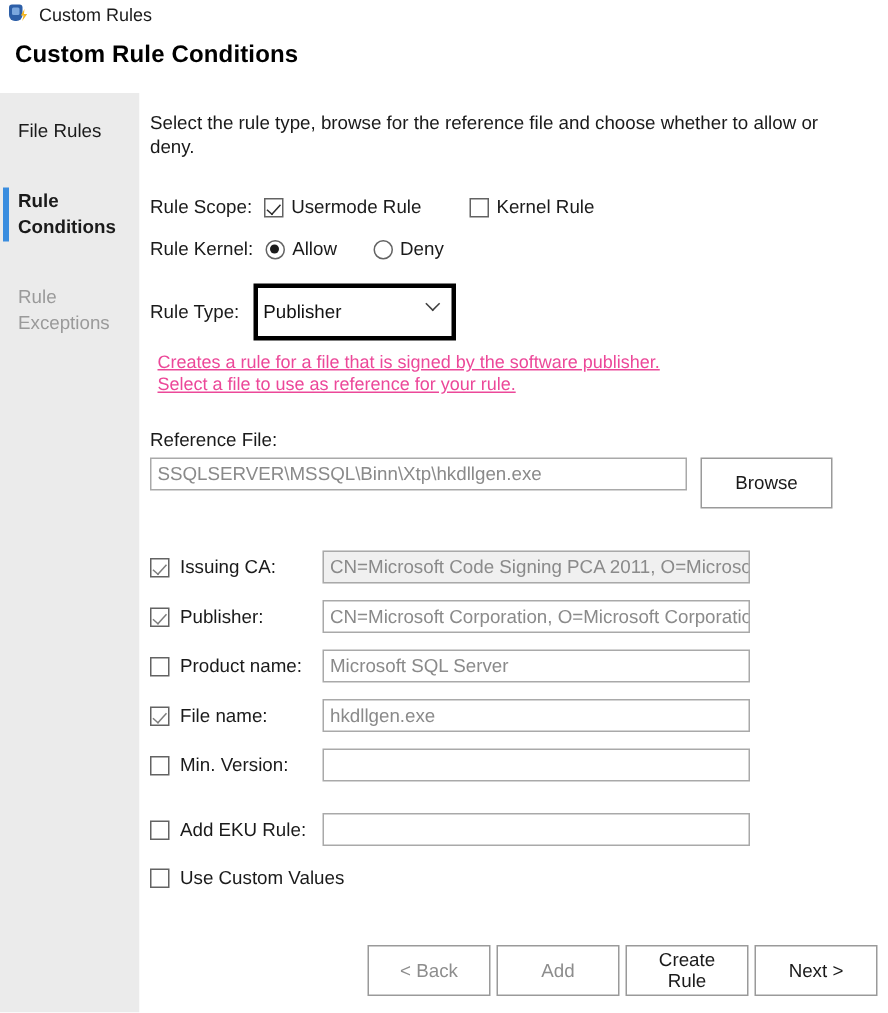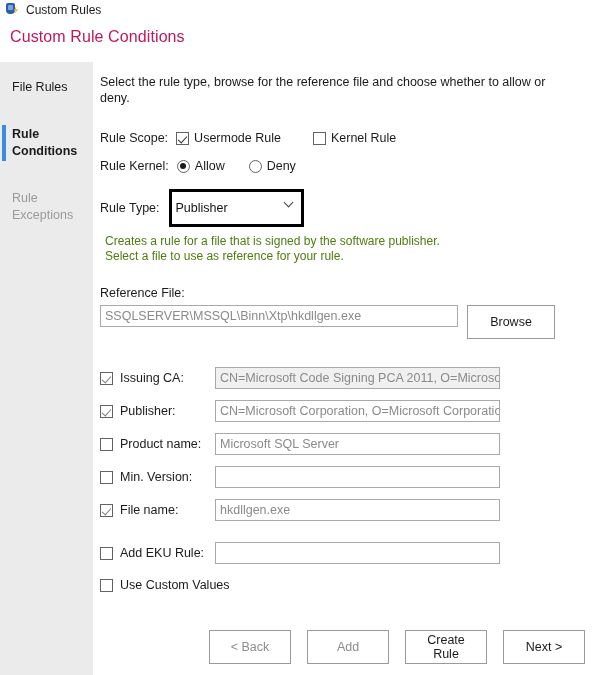--- a/index.html
+++ b/index.html
@@ -59,22 +59,22 @@
   .titlebar .title-text {
     font-size: 12px;
     color: #1a1a1a;
     line-height: 16px;
     white-space: nowrap;
   }
 
   
   .page-heading {
     font-size: 16px;
-    font-weight: normal;
-    color: #be185d;
+    font-weight: bold;
+    color: #000000;
     padding: 8px 0 0 10px;
     letter-spacing: 0.1px;
   }
 
   
   .content {
     display: flex;
     position: absolute;
     top: 62px;
     left: 0;
@@ -231,24 +231,25 @@
     content: "";
     position: absolute;
     left: 0; top: 0;
     width: 6px; height: 6px;
     border: solid #3f3f3f;
     border-width: 0 1.3px 1.3px 0;
     transform: rotate(45deg);
   }
 
   .hint {
-    color: #4d7c0f;
+    color: #ec4899;
     font-size: 12px;
     line-height: 15px;
     margin: 0 0 22px 5px;
+    text-decoration: underline;
   }
 
   .section-label {
     font-size: 12.5px;
     color: #1a1a1a;
     margin-bottom: 5px;
   }
 
   .file-row {
     display: flex;
@@ -314,21 +315,21 @@
   .plain-check-row .attr-label { width: auto; flex: 0 0 auto; }
 
   
   .footer {
     position: absolute;
     left: 0;
     right: 0;
     bottom: 11px;
     display: flex;
     justify-content: flex-end;
-    gap: 16px;
+    gap: 4px;
     padding-right: 7px;
     box-sizing: border-box;
   }
   .footer .btn { width: 82px; height: 24px; }
 </style>
 </head>
 <body>
 
 <div class="titlebar">
   <span class="app-icon">
@@ -415,29 +416,29 @@
       <span class="text-input">CN=Microsoft Corporation, O=Microsoft Corporation</span>
     </div>
 
     <div class="attr-row">
       <span class="cb"></span>
       <span class="attr-label">Product name:</span>
       <span class="text-input">Microsoft SQL Server</span>
     </div>
 
     <div class="attr-row">
+      <span class="cb checked dim"></span>
+      <span class="attr-label">File name:</span>
+      <span class="text-input">hkdllgen.exe</span>
+    </div>
+
+    <div class="attr-row">
       <span class="cb"></span>
       <span class="attr-label">Min. Version:</span>
       <span class="text-input"></span>
-    </div>
-
-    <div class="attr-row">
-      <span class="cb checked dim"></span>
-      <span class="attr-label">File name:</span>
-      <span class="text-input">hkdllgen.exe</span>
     </div>
 
     <div class="attr-row gap-before">
       <span class="cb"></span>
       <span class="attr-label">Add EKU Rule:</span>
       <span class="text-input"></span>
     </div>
 
     <div class="plain-check-row">
       <span class="cb"></span>

